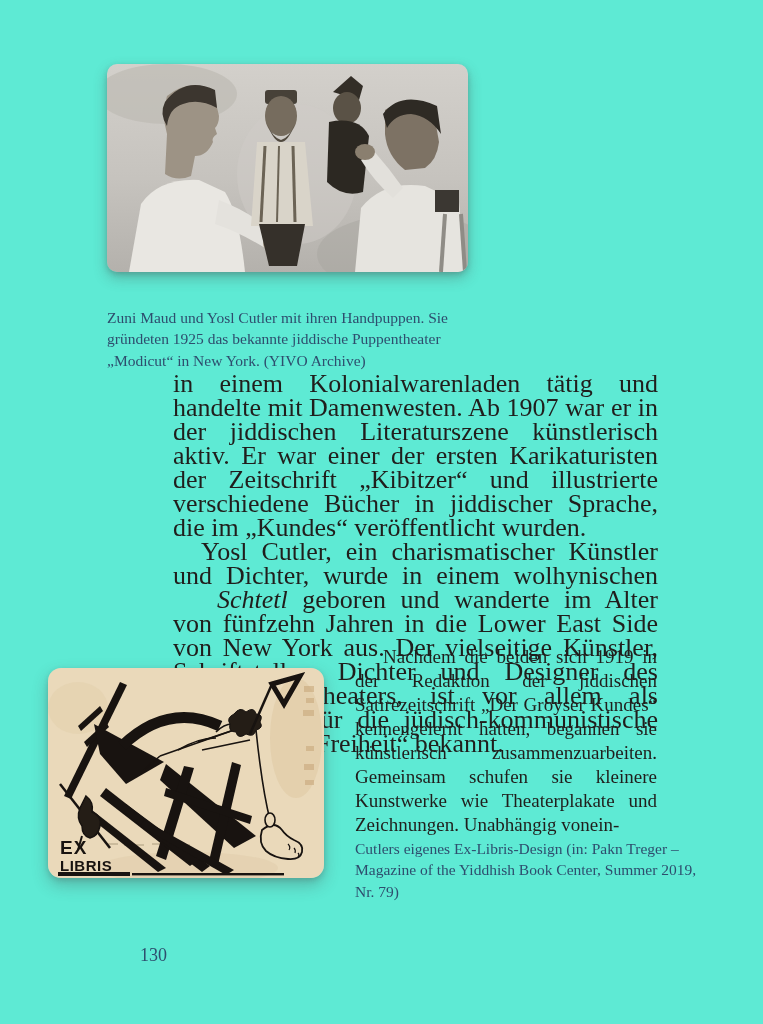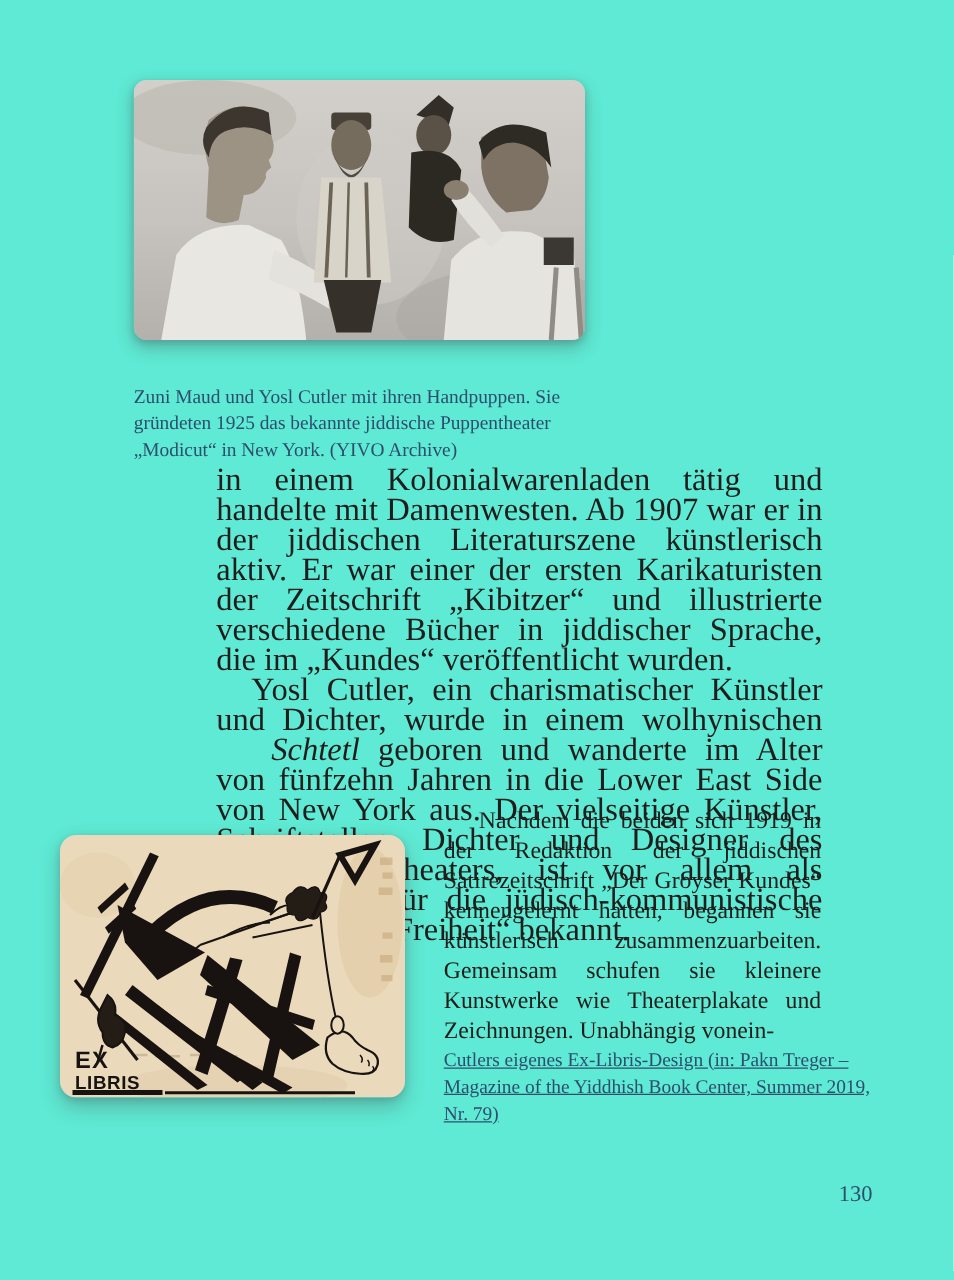--- a/index.html
+++ b/index.html
@@ -13,41 +13,41 @@
     position:absolute; left:107px; top:64px; width:361px; height:208px;
     border-radius:10px; overflow:hidden;
     box-shadow:0 6px 14px rgba(70,70,70,.32), 0 2px 5px rgba(70,70,70,.22);
   }
   .photo svg { display:block; width:100%; height:100%; }
   .caption {
     position:absolute; color:#2e4e6e;
     font-size:15.5px; line-height:21.5px;
   }
   .cap1 { left:107px; top:291px; width:402px; }
-  .cap2 { left:355px; top:822px; width:347px;text-decoration:underline; }
+  .cap2 { left:355px; top:822px; width:347px; }
   .bodytext {
     position:absolute; left:173px; top:372px; width:485px;
     font-size:26px; line-height:24px; text-align:justify;
   }
   .bodytext p { margin:0; }
   .bodytext p.indent { text-indent:28px; }
   .para3 {
     position:absolute; left:355px; top:645px; width:302px;
     font-size:19px; line-height:24px; text-align:justify;
     text-indent:28px; margin:0;
   }
   .exlibris {
     position:absolute; left:48px; top:668px; width:276px; height:210px;
     border-radius:13px; overflow:hidden;
     box-shadow:0 7px 16px rgba(70,70,70,.32), 0 2px 5px rgba(70,70,70,.2);
   }
   .exlibris svg { display:block; width:100%; height:100%; }
   .pagenum {
-    position:absolute; left:128px; top:945px; width:570px;
-    text-align:right; font-size:18px; color:#2e4e6e;
+    position:absolute; left:140px; top:945px; width:570px;
+    text-align:left; font-size:18px; color:#2e4e6e;
   }
   em { font-style:italic;margin-left:44px; }
 </style>
 </head>
 <body>
 
 <div class="page">
 
   <figure class="photo" style="margin:0">
     <svg viewBox="0 0 361 208" preserveAspectRatio="none">

